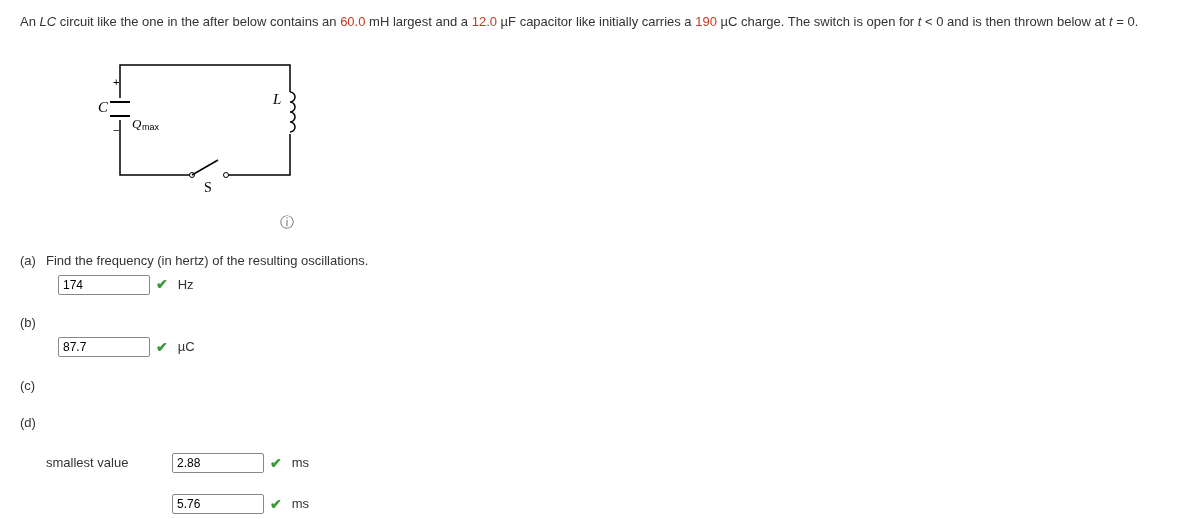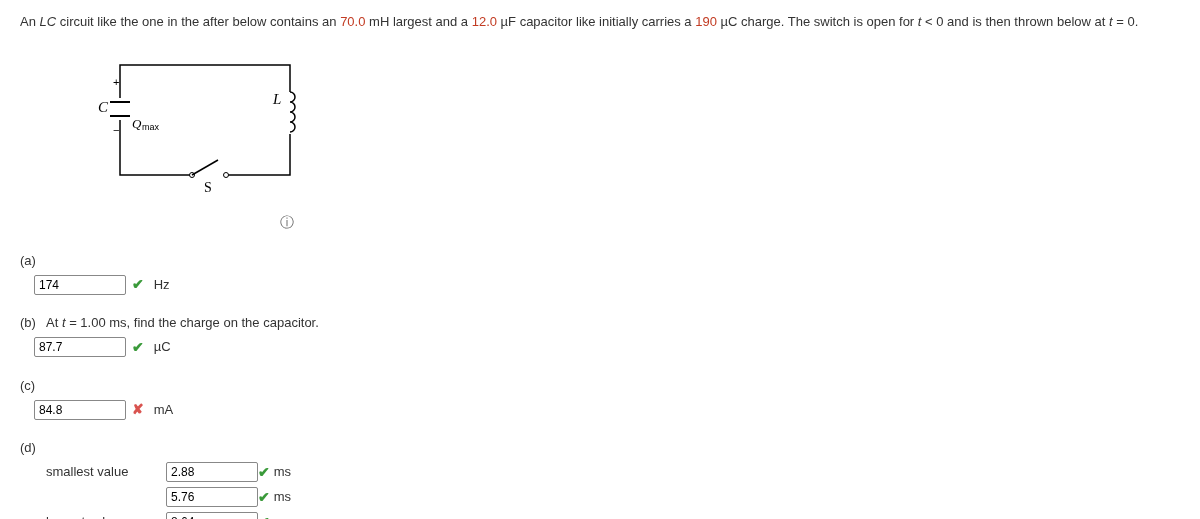--- a/index.html
+++ b/index.html
@@ -14,44 +14,44 @@
   .problem-statement { margin-bottom: 18px; }
   .hl { color: #c23b22; }
   .figure-block { margin-left: 60px; margin-bottom: 12px; }
   .info-row { display: flex; align-items: center; margin-left: 60px; margin-bottom: 18px; }
   .info-row .info-icon { margin-left: 200px; color: #666; font-size: 14px; }
   .part { margin-bottom: 18px; }
   .part-row { display: flex; align-items: flex-start; }
   .part-label { width: 26px; flex-shrink: 0; }
   .part-body {}
   .answer-row { display: flex; align-items: center; margin-top: 4px; gap: 6px; }
-  .answer-row.indented { margin-left: 14px; }
+  .answer-row.indented { margin-left: 38px; }
   input.answer {
     font-family: inherit;
     font-size: 12px;
     padding: 2px 4px;
     border: 1px solid #888;
     border-radius: 2px;
     width: 92px;
     height: 20px;
   }
   .mark { font-size: 14px; font-weight: bold; }
   .mark.correct { color: #3a9a3a; }
   .mark.wrong { color: #d9534f; }
   .unit { padding-left: 4px; }
   .label-cell { width: 120px; display: inline-block; }
   .d-answers { margin-left: 26px; }
-  .d-row { display: flex; align-items: center; margin-top: 4px; }
+  .d-row { display: flex; align-items: center; gap: 6px; margin-top: 20px; }
   svg { display: block; }
 </style>
 </head>
 <body>
 
 <div class="problem-statement">
-  <span>An </span><i>LC</i><span> circuit like the one in the after below contains an </span><span class="hl">70.0</span><span> mH largest and a </span><span class="hl">12.0</span><span> µF capacitor like initially carries a </span><span class="hl">190</span><span> µC charge. The switch is open for </span><i>t</i> &lt; 0<span> and is then thrown below at </span><i>t</i> = 0.
+  <span>An </span><i>LC</i><span> circuit like the one in the after below contains an </span><span class="hl">60.0</span><span> mH largest and a </span><span class="hl">12.0</span><span> µF capacitor like initially carries a </span><span class="hl">190</span><span> µC charge. The switch is open for </span><i>t</i> &lt; 0<span> and is then thrown below at </span><i>t</i> = 0.
 </div>
 
 <div class="figure-block">
   <svg width="230" height="150">
     <rect x="40" y="15" width="170" height="110" fill="none" stroke="#000" stroke-width="1.5"></rect>
 
     <rect x="38" y="48" width="4" height="22" fill="#fff"></rect>
     <line x1="30" y1="52" x2="50" y2="52" stroke="#000" stroke-width="2"></line>
     <line x1="30" y1="66" x2="50" y2="66" stroke="#000" stroke-width="2"></line>
     <text x="33" y="36" font-size="11">+</text>
@@ -72,50 +72,43 @@
   </svg>
 </div>
 
 <div class="info-row">
   <span class="info-icon">ⓘ</span>
 </div>
 
 <div class="part">
   <div class="part-row">
     <div class="part-label">(a)</div>
+    <div class="part-body">Find the frequency (in hertz) of the resulting oscillations.</div>
   </div>
   <div class="answer-row indented">
     <input class="answer" value="174" style="">
     <span class="mark correct">✔</span>
     <span class="unit">Hz</span>
   </div>
 </div>
 
 <div class="part">
   <div class="part-row">
     <div class="part-label">(b)</div>
-    <div class="part-body">
-      <span>At </span><i>t</i><span> = 1.00 ms</span><span>, find the charge on the capacitor.</span>
-    </div>
   </div>
   <div class="answer-row indented">
     <input class="answer" value="87.7" style="">
     <span class="mark correct">✔</span>
     <span class="unit">µC</span>
   </div>
 </div>
 
 <div class="part">
   <div class="part-row">
     <div class="part-label">(c)</div>
-  </div>
-  <div class="answer-row indented">
-    <input class="answer" value="84.8" style="">
-    <span class="mark wrong">✘</span>
-    <span class="unit">mA</span>
   </div>
 </div>
 
 <div class="part">
   <div class="part-row">
     <div class="part-label">(d)</div>
   </div>
   <div class="d-answers">
     <div class="d-row">
       <span class="label-cell">smallest value</span>

